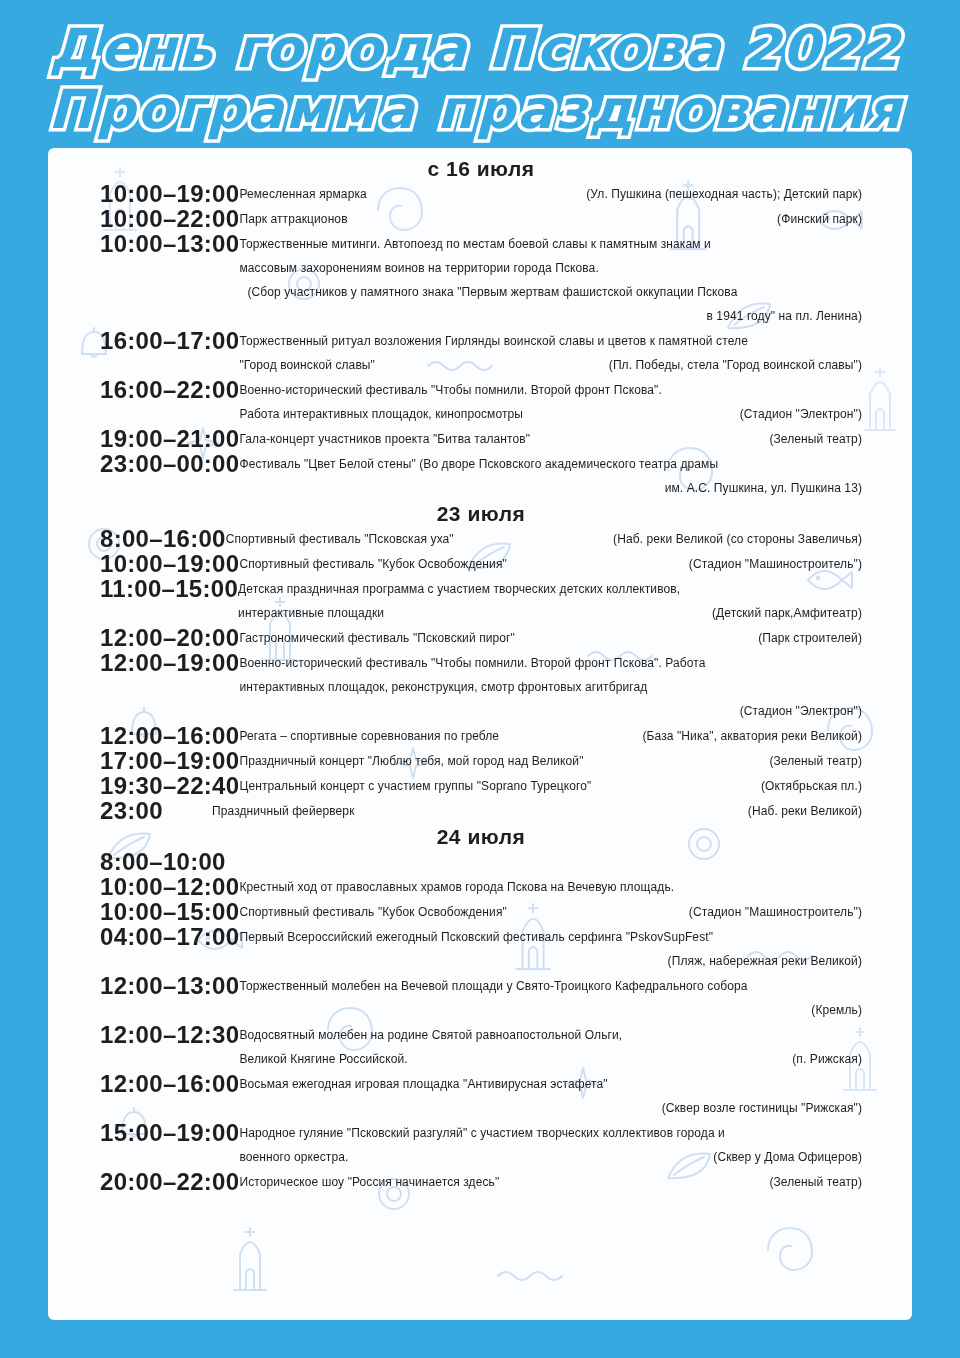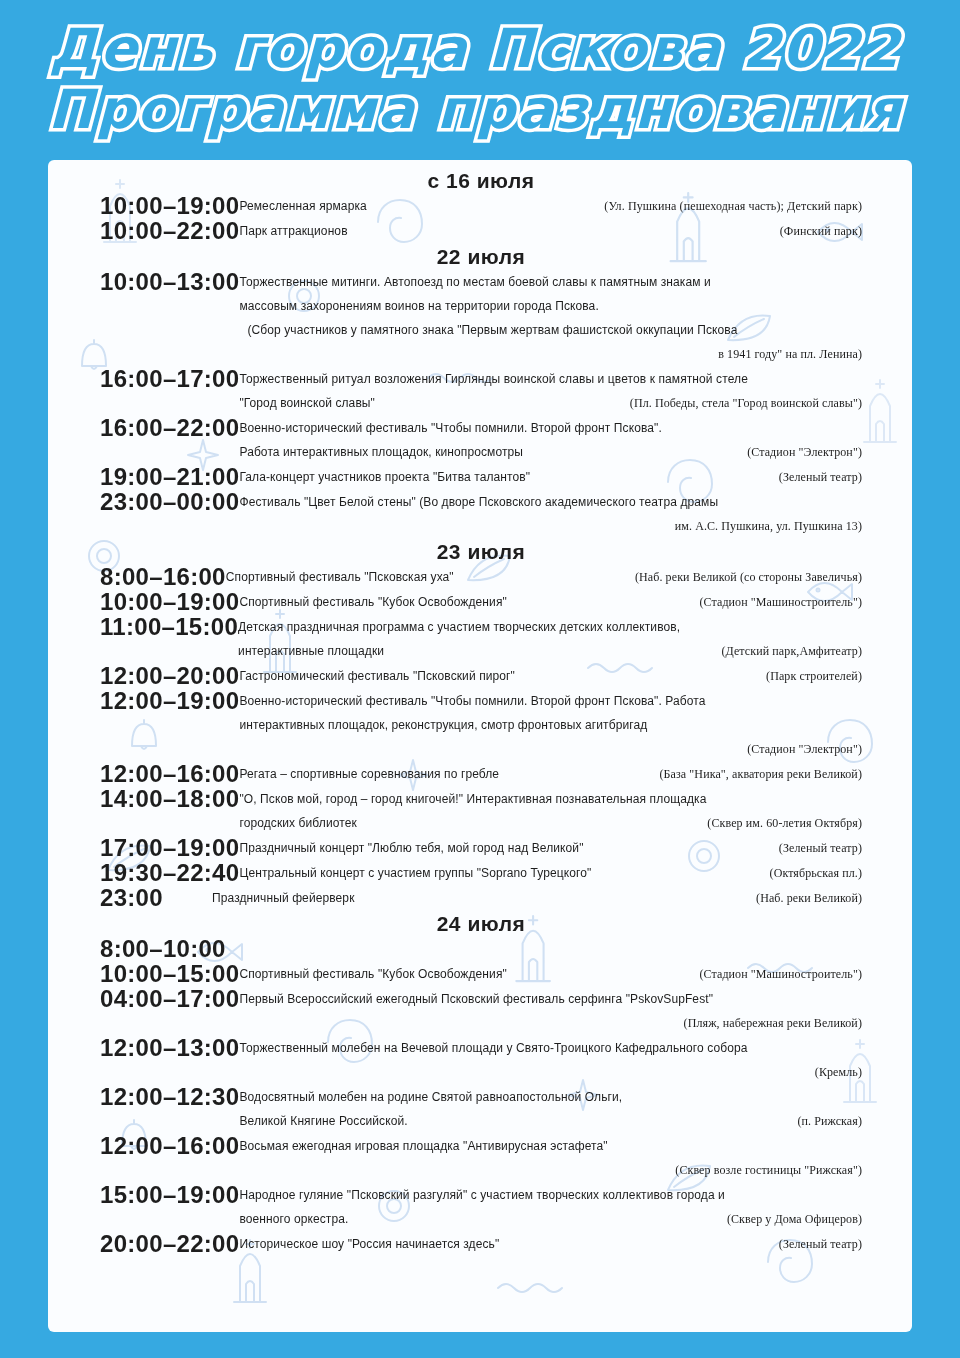--- a/index.html
+++ b/index.html
@@ -29,21 +29,21 @@
     font-size:54px;line-height:1.05;
     letter-spacing:2px;
     color:var(--bg);
     -webkit-text-stroke:7px #ffffff;
     paint-order:stroke fill;
     transform:skewX(-4deg);
     white-space:nowrap;
   }
   
   .panel{
-    position:absolute;left:48px;top:160px;width:864px;height:1172px;
+    position:absolute;left:48px;top:148px;width:864px;height:1172px;
     background:var(--panel);
     border-radius:6px;
     overflow:hidden;
   }
   .doodles{
     position:absolute;inset:0;width:100%;height:100%;
     stroke:var(--doodle);fill:none;stroke-width:2;stroke-linecap:round;stroke-linejoin:round;
     opacity:.85;
   }
   .schedule{
@@ -68,21 +68,21 @@
     white-space:nowrap;
   }
   .body{flex:1;min-width:0;}
   .line{
     display:flex;
     font-size:12px;
     line-height:24px;
     letter-spacing:.1px;
   }
   .line .l{white-space:nowrap;}
-  .line .r{margin-left:auto;white-space:nowrap;padding-left:12px;font-family:Liberation Serif, serif;}
+  .line .r{margin-left:auto;white-space:nowrap;padding-left:12px;}
   .line .l.ind{padding-left:8px;}
 </style>
 </head>
 <body>
 
 <div class="page">
 
   <div class="title">
     <div class="title-line">День города Пскова 2022</div>
     <div class="title-line">Программа празднования</div>
@@ -166,21 +166,20 @@
         </div>
         <div class="event">
           <div class="time">10:00–22:00</div>
           <div class="body">
             <div class="line">
               <span class="l">Парк аттракционов</span>
               <span class="r">(Финский парк)</span>
             </div>
           </div>
         </div>
-        <div class="date-header">22 июля</div>
         <div class="event">
           <div class="time">10:00–13:00</div>
           <div class="body">
             <div class="line">
               <span class="l">Торжественные митинги. Автопоезд по местам боевой славы к памятным знакам и</span>
             </div>
             <div class="line">
               <span class="l">массовым захоронениям воинов на территории города Пскова.</span>
             </div>
             <div class="line">
@@ -292,32 +291,20 @@
         <div class="event">
           <div class="time">12:00–16:00</div>
           <div class="body">
             <div class="line">
               <span class="l">Регата – спортивные соревнования по гребле</span>
               <span class="r">(База "Ника", акватория реки Великой)</span>
             </div>
           </div>
         </div>
         <div class="event">
-          <div class="time">14:00–18:00</div>
-          <div class="body">
-            <div class="line">
-              <span class="l">"О, Псков мой, город – город книгочей!" Интерактивная познавательная площадка</span>
-            </div>
-            <div class="line">
-              <span class="l">городских библиотек</span>
-              <span class="r">(Сквер им. 60-летия Октября)</span>
-            </div>
-          </div>
-        </div>
-        <div class="event">
           <div class="time">17:00–19:00</div>
           <div class="body">
             <div class="line">
               <span class="l">Праздничный концерт "Люблю тебя, мой город над Великой"</span>
               <span class="r">(Зеленый театр)</span>
             </div>
           </div>
         </div>
         <div class="event">
           <div class="time">19:30–22:40</div>
@@ -333,20 +320,28 @@
           <div class="body">
             <div class="line">
               <span class="l">Праздничный фейерверк</span>
               <span class="r">(Наб. реки Великой)</span>
             </div>
           </div>
         </div>
         <div class="date-header">24 июля</div>
         <div class="event">
           <div class="time">8:00–10:00</div>
+        </div>
+        <div class="event">
+          <div class="time">10:00–12:00</div>
+          <div class="body">
+            <div class="line">
+              <span class="l">Крестный ход от православных храмов города Пскова на Вечевую площадь.</span>
+            </div>
+          </div>
         </div>
         <div class="event">
           <div class="time">10:00–15:00</div>
           <div class="body">
             <div class="line">
               <span class="l">Спортивный фестиваль "Кубок Освобождения"</span>
               <span class="r">(Стадион "Машиностроитель")</span>
             </div>
           </div>
         </div>

